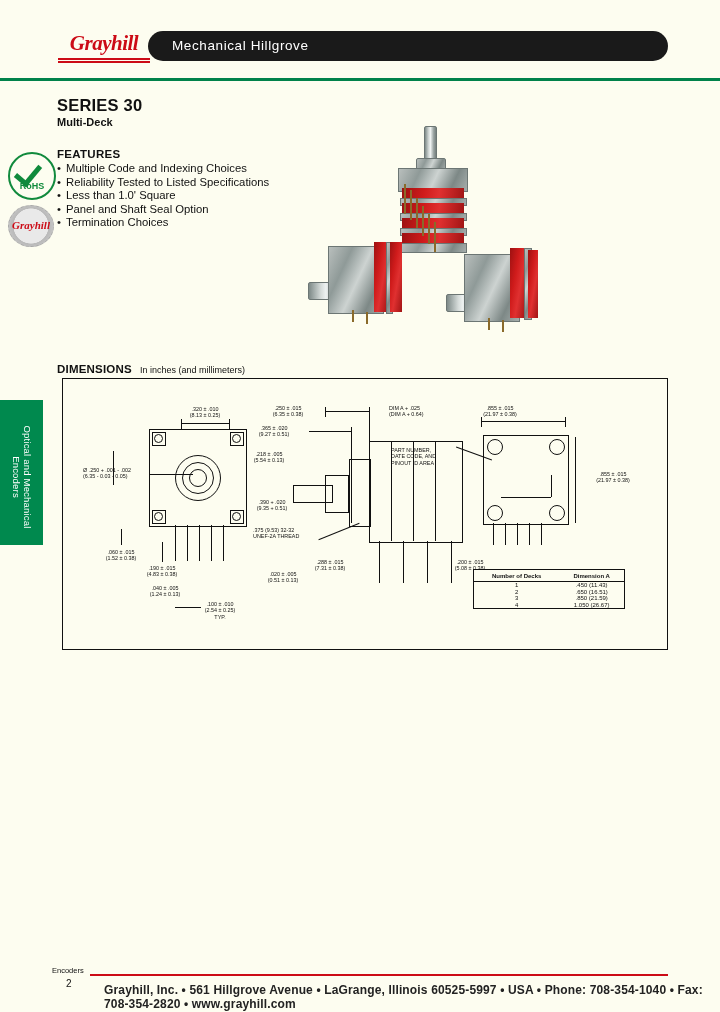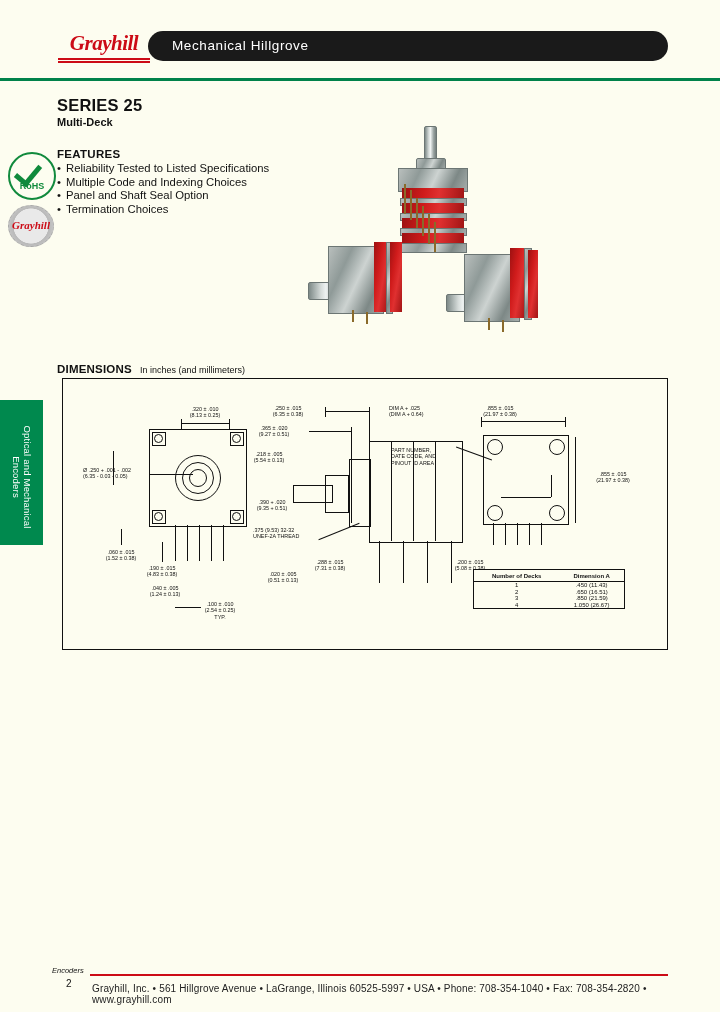--- a/index.html
+++ b/index.html
@@ -114,23 +114,23 @@
     border:1px solid #111;background:#fdfdf0;
   }
   #deck-table table{border-collapse:collapse;width:100%;}
   #deck-table th{
     font-size:6px;font-weight:bold;padding:3px 2px 2px 2px;text-align:center;
     border-bottom:1px solid #111;
   }
   #deck-table td{font-size:6px;padding:0.3px 2px;text-align:center;}
   
   #footer-rule{position:absolute;left:90px;top:974px;width:578px;height:1.5px;background:#cc0b16;}
-  #foot-cat{position:absolute;left:52px;top:966px;font-size:7.5px;font-style:italic;}
+  #foot-cat{position:absolute;left:52px;top:966px;font-size:7.5px;}
   #foot-page{position:absolute;left:66px;top:978px;font-size:10px;}
-  #foot-addr{position:absolute;left:92px;top:983px;font-size:10px;letter-spacing:0.15px;color:#222;}
+  #foot-addr{position:absolute;left:104px;top:983px;font-size:12px;letter-spacing:0.15px;color:#222;font-weight:bold;}
 </style>
 </head>
 <body>
 
 <div id="header">
   <div id="logo">
     <span>Grayhill</span>
     <span class="tick"></span>
   </div>
   <div id="banner"></div>
@@ -143,26 +143,27 @@
 </div>
 
 <div id="rohs">
   <div id="rohs-check"></div>
   <div id="rohs-label">RoHS</div>
 </div>
 <div id="seal">
   <div id="seal-text">Grayhill</div>
 </div>
 
-<div id="series-title">SERIES 25</div>
+<div id="series-title">SERIES 30</div>
 <div id="series-sub">Multi-Deck</div>
 <div id="features-head">FEATURES</div>
 <div id="features">
+    <div class="feat">Multiple Code and Indexing Choices</div>
     <div class="feat">Reliability Tested to Listed Specifications</div>
-    <div class="feat">Multiple Code and Indexing Choices</div>
+    <div class="feat">Less than 1.0' Square</div>
     <div class="feat">Panel and Shaft Seal Option</div>
     <div class="feat">Termination Choices</div>
   </div>
 
 <div id="photo">
 
   <div class="unit" id="u-tall">
     <div class="shaft" style="position:absolute;left:28px;top:-2px;width:11px;height:34px;border-radius:2px;"></div>
     <div class="body-metal" style="position:absolute;left:20px;top:30px;width:28px;height:12px;border-radius:2px;"></div>
     <div class="body-metal" style="position:absolute;left:2px;top:40px;width:68px;height:22px;"></div>

